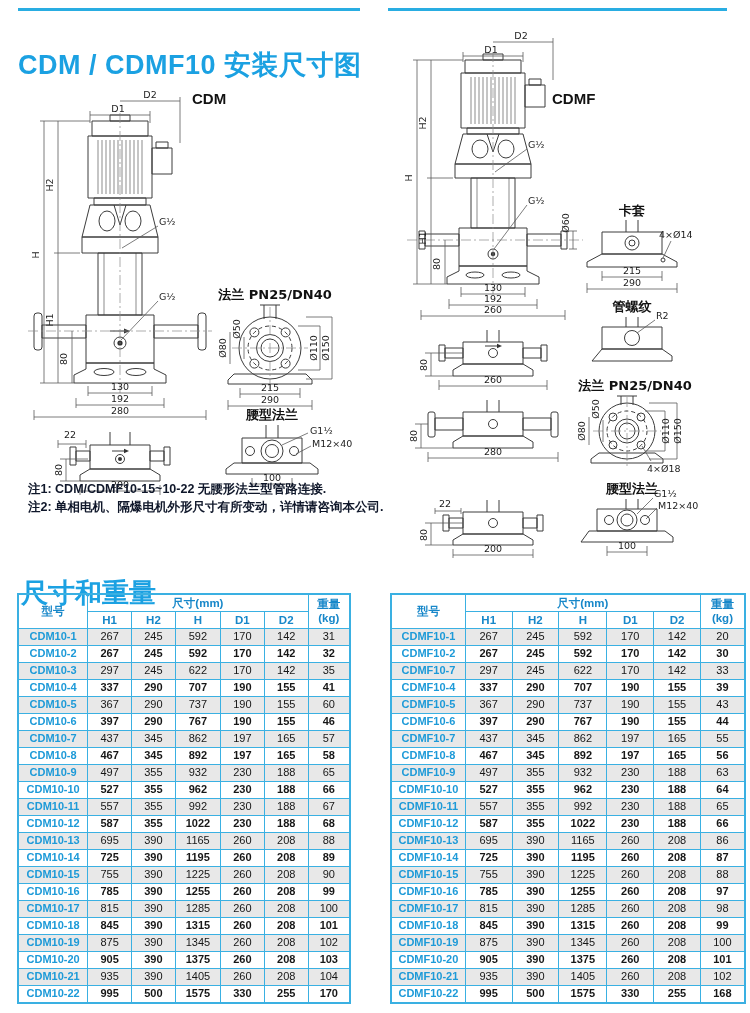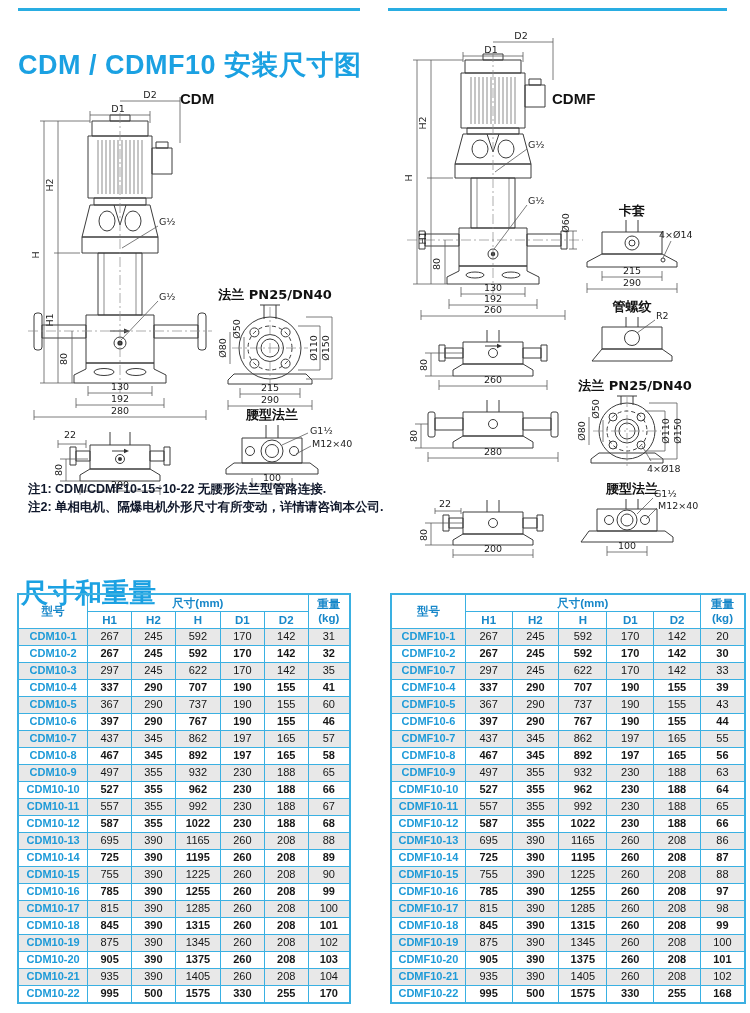--- a/index.html
+++ b/index.html
@@ -3,21 +3,21 @@
 <meta charset="utf-8">
 <style>
   html,body{margin:0;padding:0;}
   body{background:#fff;font-family:"Liberation Sans",sans-serif;}
   .page{position:relative;width:750px;height:1013px;background:#fff;overflow:hidden;}
   .rule{position:absolute;top:8px;height:3px;background:#29ade2;}
   .rule-left{left:18px;width:342px;}
   .rule-right{left:388px;width:339px;}
   .page-title{position:absolute;left:18px;top:18px;font-size:27px;font-weight:bold;color:#1ba1e2;letter-spacing:0.5px;margin-top:29px;}
   .diag-label{position:absolute;font-size:15px;font-weight:bold;color:#111;}
-  .cdm-label{left:180px;top:90px;}
+  .cdm-label{left:192px;top:90px;}
   .cdmf-label{left:552px;top:90px;}
   .svg-abs{position:absolute;}
   .notes{position:absolute;left:28px;top:480px;font-size:12.5px;font-weight:600;color:#0f172a;line-height:18px;}
   .section-title{position:absolute;left:4px;top:558px;font-size:27px;font-weight:bold;color:#1ba1e2;margin:17px;}
   .dim-table{position:absolute;border-collapse:collapse;table-layout:fixed;border:2px solid #3ab0e2;padding-left:46px;}
   .dim-table th,.dim-table td{border:1px solid #3ab0e2;text-align:center;vertical-align:middle;padding:0;height:16px;font-size:11px;line-height:1.05;}
   .dim-table th{color:#1787c9;font-weight:bold;font-size:11.5px;}
   .dim-table .h-weight div{line-height:1.2;}
   .dim-table .c-model{color:#1d9ad8;font-weight:700;}
   .dim-table .c-val{color:#161616;}

